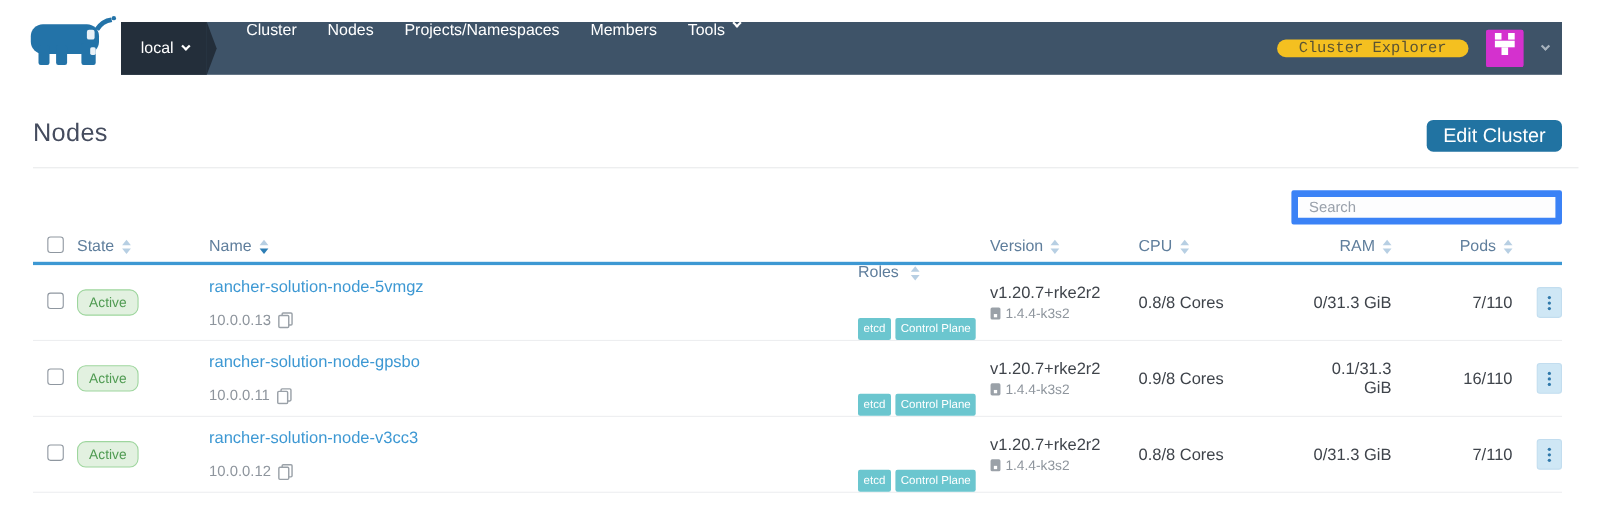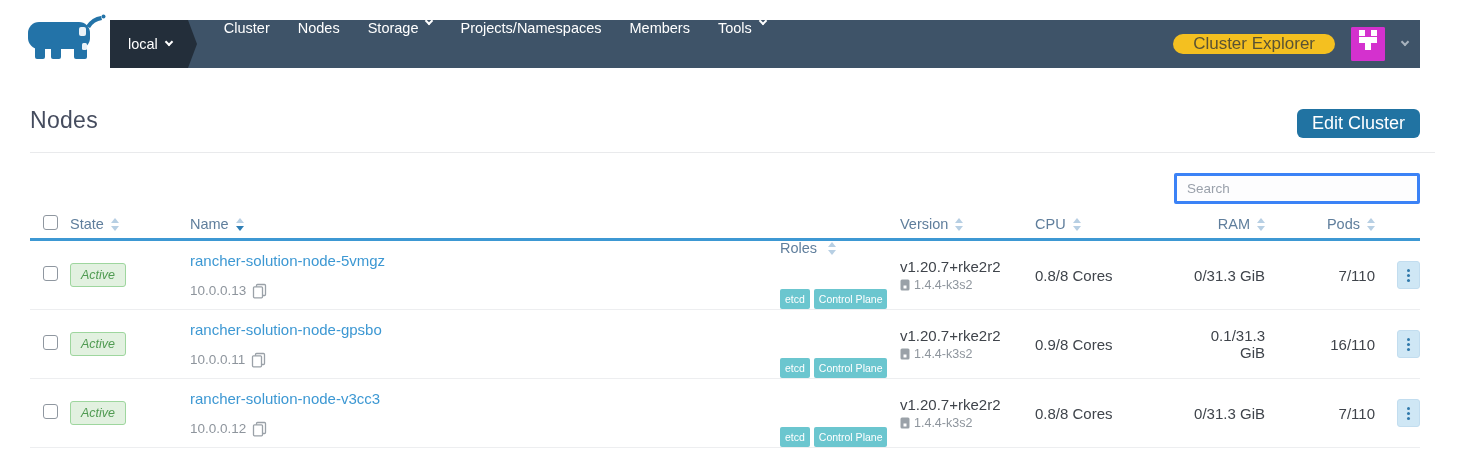--- a/index.html
+++ b/index.html
@@ -15,35 +15,35 @@
   .cluster-switcher::after { content:""; position:absolute; right:-9px; top:0; width:0; height:0;
             border-top:24px solid transparent; border-bottom:24px solid transparent;
             border-left:9px solid var(--nav-dark,#232e3a); }
   .nav-item { padding:0 14px; font-size:14.5px; cursor:pointer; display:flex; align-items:flex-start;
             height:48px; white-space:nowrap; }
   .chev { display:inline-block; width:6px; height:6px; border-right:2px solid currentColor;
           border-bottom:2px solid currentColor; transform:rotate(45deg); margin-left:8px;
           position:relative; top:-2px; }
   .nav-right { margin-left:auto; display:flex; align-items:center; padding-right:12px; }
   .cluster-explorer-btn { background:var(--yellow,#f4c020); color:var(--yellow-text,#5a5333);
-          border:none; border-radius:16px; padding:0 20px; font-size:17px; cursor:pointer;
-          font-family:Liberation Sans, sans-serif; }
+          border:none; border-radius:16px; padding:0 20px; font-size:14px; cursor:pointer;
+          font-family:Liberation Mono, monospace; }
   .avatar { width:34px; height:34px; border-radius:2px; margin:0 9px 0 16px; cursor:pointer;
           background:var(--magenta,#d431ce); display:block; }
   .caret { color:#a7b2bd; }
 
   
   .page-title { position:absolute; left:30px; top:107px; font-size:23px; font-weight:400;
           color:#454c5e; letter-spacing:.3px; }
   .edit-cluster-btn { position:absolute; right:45px; top:109px; height:29px; padding:0 15px;
           background:var(--btn-blue,#2173a2); color:#fff; border:none; border-radius:6px;
           font-size:18px; cursor:pointer; font-family:inherit; }
   .divider { position:absolute; left:30px; right:30px; top:152px; height:1px; background:#e9eaec; }
   .search-input { position:absolute; right:45px; top:173px; width:246px; height:31px;
-          border:3px solid #3b82f6; background:#fdfdfe; border-radius:2px; padding:0 10px;
+          border:6px solid #3b82f6; background:#fdfdfe; border-radius:2px; padding:0 10px;
           font-size:13.5px; color:#454c5e; font-family:inherit; outline:none; }
   .search-input::placeholder { color:#9aa1ab; }
 
   
   .table { position:absolute; left:30px; top:210px; width:1390px; font-size:15px; color:var(--text,#3f444b); }
   .thead { display:flex; align-items:center; height:31px; border-bottom:3px solid var(--accent,#3d98d3);
           color:var(--header-text,#5f7e9c); font-size:14.5px; }
   .th { display:flex; align-items:center; cursor:pointer; }
   .row { display:flex; align-items:center; min-height:50px; border-bottom:1px solid #edeef0; }
   .col-check { width:40px; padding-left:13px; }
@@ -60,21 +60,21 @@
   .cb { display:inline-block; width:15px; height:15px; border:1px solid #8f97a0; border-radius:3px;
         background:#fff; cursor:pointer; }
   .sort { display:inline-flex; flex-direction:column; gap:3px; margin-left:7px; }
   .sort i { display:block; width:0; height:0; border-left:4px solid transparent; border-right:4px solid transparent; }
   .sort .up { border-bottom:5px solid #b7cfe3; }
   .sort .dn { border-top:5px solid #b7cfe3; }
   .sort.active .dn { border-top-color:#2d7eb5; }
 
   .state-badge { display:inline-block; background:var(--green-bg,#e2f1e0);
         border:1px solid var(--green-border,#9ed69e); color:var(--green-text,#509b52);
-        font-size:12.5px; padding:4px 10px; border-radius:3px;font-style:italic; }
+        font-size:12.5px; padding:4px 10px; border-radius:8px; }
   .name-link { color:var(--link,#3d98d3); font-size:15px; text-decoration:none; cursor:pointer; display:inline-block; }
   .sub-line { color:var(--muted,#8e959d); font-size:13.5px; margin-top:14px; display:flex; align-items:center; gap:6px; }
   .copy-icon { cursor:pointer; display:inline-flex; }
   .role-badge { background:var(--teal,#6bc6cf); color:#fff; font-size:10.5px; padding:4px 5px;
         border-radius:2px; white-space:nowrap; }
   .version-main { font-size:15px; }
   .version-sub { color:var(--muted,#8e959d); font-size:12.5px; margin-top:3px; display:flex; align-items:center; gap:4px; }
   .kebab-btn { width:23px; height:28px; background:#cfe7f5; border:1px solid #c2ddef; border-radius:3px;
         cursor:pointer; position:relative; }
   .kebab-btn::before { content:""; position:absolute; left:50%; top:7px; margin-left:-1.5px;
@@ -103,24 +103,20 @@
     <span class="chev"></span>
   </div>
   <div style="display:flex;align-items:center;" id="nav-items">
       <div class="nav-item">
         <span>Cluster</span>
       </div>
       <div class="nav-item">
         <span>Nodes</span>
       </div>
       <div class="nav-item">
-        <span>Storage</span>
-        <span class="chev"></span>
-      </div>
-      <div class="nav-item">
         <span>Projects/Namespaces</span>
       </div>
       <div class="nav-item">
         <span>Members</span>
       </div>
       <div class="nav-item">
         <span>Tools</span>
         <span class="chev"></span>
       </div>
     </div>

